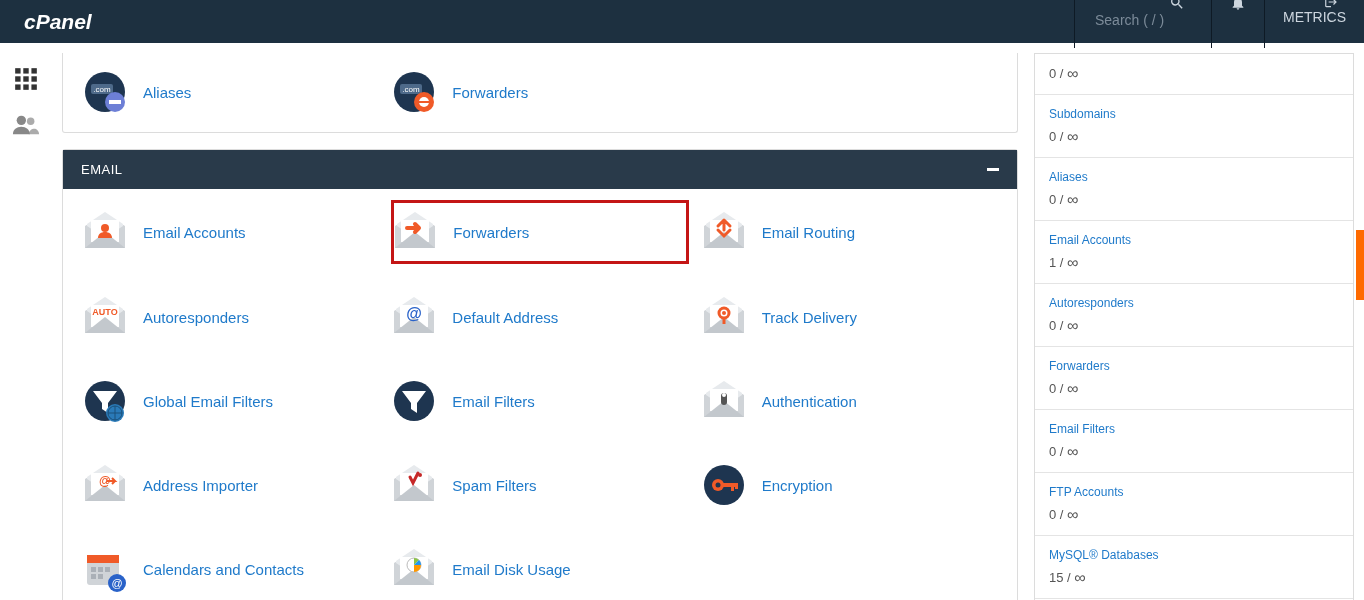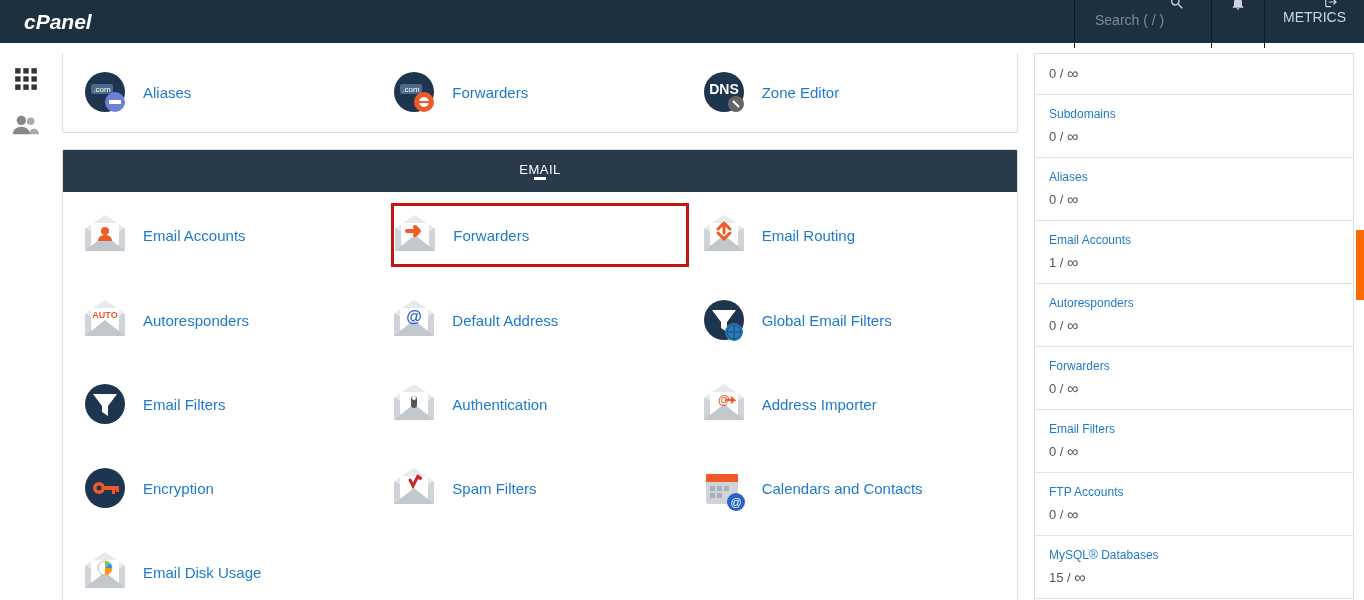--- a/index.html
+++ b/index.html
@@ -17,21 +17,21 @@
   .caret-down { width:0; height:0; border-left:4px solid transparent; border-right:4px solid transparent; border-top:5px solid #cdd6df; margin-left:12px; }
   
   .rail { position:fixed; top:53px; left:0; width:52px; background:#fff; padding-top:12px; display:flex; flex-direction:column; align-items:center; gap:18px; z-index:100; }
   .rail .ritem { width:28px; height:28px; display:flex; align-items:center; justify-content:center; cursor:pointer; }
   
   .content { position:absolute; top:53px; left:52px; right:0; bottom:0; overflow:auto; padding:0 10px; background:#fff; }
   .inner { display:flex; gap:16px; }
   .main { flex:1; min-width:0; }
   .side { width:320px; flex-shrink:0; }
   .panel { background:#fff; border:1px solid #dcdcdc; border-radius:3px; margin-bottom:16px; }
-  .panel-head { background:#293a4a; color:#fff; padding:12px 18px; font-size:13px; letter-spacing:.5px; display:flex; align-items:center; justify-content:space-between;flex-direction:column; }
+  .panel-head { background:#293a4a; color:#fff; padding:12px 18px; font-size:13px; letter-spacing:.5px; display:flex; align-items:center; justify-content:space-between; }
   .panel-head .collapse { width:12px; height:3px; background:#fff; }
   .panel-body { padding:10px 18px 8px; display:grid; grid-template-columns: repeat(3, 1fr); gap:20px 10px; }
   .app { display:flex; align-items:center; gap:14px; padding:8px 0; cursor:pointer; }
   .app .ic { width:48px; height:48px; flex-shrink:0; display:flex; align-items:center; justify-content:center; }
   .app .lbl { color:#1f7aca; font-size:15px; }
   .highlight-cell { outline:3px solid #c41515; outline-offset:-3px; margin:1px; }
   
   .statlist { border:1px solid #dcdcdc; }
   .stat { border-bottom:1px solid #e4e4e4; padding:10px 14px 12px; }
   .stat:last-child { border-bottom:none; }
@@ -122,31 +122,20 @@
                   <circle cx="24" cy="24" r="20" fill="#1e3550"></circle>
                   <rect x="10" y="16" width="22" height="10" rx="2" fill="#4e6a8a"></rect>
                   <text x="21" y="24" font-size="8" fill="#fff" text-anchor="middle">.com</text>
                   <circle cx="34" cy="34" r="10" fill="#f05a28"></circle>
                   <circle cx="34" cy="34" r="5" fill="#fff"></circle>
                   <rect x="28" y="33" width="12" height="2" fill="#f05a28"></rect>
                 </svg>
               </div>
               <span class="lbl">Forwarders</span>
             </div>
-            <div class="app">
-              <div class="ic">
-                <svg viewBox="0 0 48 48">
-                  <circle cx="24" cy="24" r="20" fill="#1e3550"></circle>
-                  <text x="24" y="26" font-size="14" font-weight="bold" fill="#fff" text-anchor="middle">DNS</text>
-                  <circle cx="36" cy="36" r="8" fill="#666"></circle>
-                  <path d="M33 33l6 6" stroke="#fff" stroke-width="2"></path>
-                </svg>
-              </div>
-              <span class="lbl">Zone Editor</span>
-            </div>
           </div>
         </div>
         <div class="panel">
           <div class="panel-head">
             <span>EMAIL</span>
             <span class="collapse"></span>
           </div>
           <div class="panel-body">
             <div class="app">
               <div class="ic">
@@ -205,20 +194,34 @@
     <rect x="10" y="12" width="28" height="22" fill="#fff"></rect>
     <polygon points="4,40 24,24 44,40" fill="#c3c8cd"></polygon>
     <text x="24" y="26" font-size="16" font-weight="bold" fill="#2962c9" text-anchor="middle">@</text>
   </svg>
               </div>
               <span class="lbl">Default Address</span>
             </div>
             <div class="app">
               <div class="ic">
                 <svg viewBox="0 0 48 48">
+    <polygon points="4,18 24,6 44,18 44,40 4,40" fill="#d0d4d8"></polygon>
+    <polygon points="6,18 24,30 42,18 42,16 24,4 6,16" fill="#e7eaed"></polygon>
+    <rect x="10" y="12" width="28" height="22" fill="#fff"></rect>
+    <polygon points="4,40 24,24 44,40" fill="#c3c8cd"></polygon>
+    <circle cx="24" cy="20" r="5" fill="none" stroke="#f05a28" stroke-width="3"></circle>
+                  <circle cx="24" cy="20" r="2" fill="#f05a28"></circle>
+                  <path d="M24 25v6" stroke="#f05a28" stroke-width="3"></path>
+  </svg>
+              </div>
+              <span class="lbl">Track Delivery</span>
+            </div>
+            <div class="app">
+              <div class="ic">
+                <svg viewBox="0 0 48 48">
                   <circle cx="24" cy="24" r="20" fill="#1e3550"></circle>
                   <path d="M12 14h24l-9 12v10l-6-4v-6z" fill="#fff"></path>
                   <circle cx="34" cy="36" r="9" fill="#2a7ab8"></circle>
                   <path d="M27 36a7 7 0 0014 0 7 7 0 00-14 0M34 29v14M27 36h14" stroke="#1b507a" stroke-width="1" fill="none"></path>
                 </svg>
               </div>
               <span class="lbl">Global Email Filters</span>
             </div>
             <div class="app">
               <div class="ic">
@@ -247,47 +250,47 @@
                 <svg viewBox="0 0 48 48">
     <polygon points="4,18 24,6 44,18 44,40 4,40" fill="#d0d4d8"></polygon>
     <polygon points="6,18 24,30 42,18 42,16 24,4 6,16" fill="#e7eaed"></polygon>
     <rect x="10" y="12" width="28" height="22" fill="#fff"></rect>
     <polygon points="4,40 24,24 44,40" fill="#c3c8cd"></polygon>
     <text x="18" y="24" font-size="12" font-weight="bold" fill="#f05a28">@</text>
                   <path d="M26 20h8l-3-3m3 3l-3 3" stroke="#f05a28" stroke-width="2" fill="none"></path>
   </svg>
               </div>
               <span class="lbl">Address Importer</span>
+            </div>
+            <div class="app">
+              <div class="ic">
+                <svg viewBox="0 0 48 48">
+    <polygon points="4,18 24,6 44,18 44,40 4,40" fill="#d0d4d8"></polygon>
+    <polygon points="6,18 24,30 42,18 42,16 24,4 6,16" fill="#e7eaed"></polygon>
+    <rect x="10" y="12" width="28" height="22" fill="#fff"></rect>
+    <polygon points="4,40 24,24 44,40" fill="#c3c8cd"></polygon>
+    <path d="M18 14l12 12M30 14l-12 12" stroke="#f05a28" stroke-width="0"></path>
+                  <path d="M20 16l3 6 5-10" stroke="#c62828" stroke-width="3" fill="none" stroke-linecap="round"></path>
+                  <circle cx="30" cy="14" r="2" fill="#c62828"></circle>
+  </svg>
+              </div>
+              <span class="lbl">Spam Filters</span>
             </div>
             <div class="app">
               <div class="ic">
                 <svg viewBox="0 0 48 48">
                   <circle cx="24" cy="24" r="20" fill="#1e3550"></circle>
                   <circle cx="18" cy="24" r="6" fill="#f05a28"></circle>
                   <circle cx="18" cy="24" r="2.5" fill="#1e3550"></circle>
                   <rect x="22" y="22" width="14" height="4" fill="#f05a28"></rect>
                   <rect x="31" y="22" width="3" height="8" fill="#f05a28"></rect>
                   <rect x="35" y="22" width="3" height="6" fill="#f05a28"></rect>
                 </svg>
               </div>
               <span class="lbl">Encryption</span>
-            </div>
-            <div class="app">
-              <div class="ic">
-                <svg viewBox="0 0 48 48">
-    <polygon points="4,18 24,6 44,18 44,40 4,40" fill="#d0d4d8"></polygon>
-    <polygon points="6,18 24,30 42,18 42,16 24,4 6,16" fill="#e7eaed"></polygon>
-    <rect x="10" y="12" width="28" height="22" fill="#fff"></rect>
-    <polygon points="4,40 24,24 44,40" fill="#c3c8cd"></polygon>
-    <path d="M18 14l12 12M30 14l-12 12" stroke="#f05a28" stroke-width="0"></path>
-                  <path d="M20 16l3 6 5-10" stroke="#c62828" stroke-width="3" fill="none" stroke-linecap="round"></path>
-                  <circle cx="30" cy="14" r="2" fill="#c62828"></circle>
-  </svg>
-              </div>
-              <span class="lbl">Spam Filters</span>
             </div>
             <div class="app">
               <div class="ic">
                 <svg viewBox="0 0 48 48">
                   <rect x="6" y="10" width="32" height="30" rx="3" fill="#d0d4d8"></rect>
                   <rect x="6" y="10" width="32" height="8" fill="#f05a28"></rect>
                   <rect x="10" y="22" width="5" height="5" fill="#aab0b7"></rect>
                   <rect x="17" y="22" width="5" height="5" fill="#aab0b7"></rect>
                   <rect x="24" y="22" width="5" height="5" fill="#aab0b7"></rect>
                   <rect x="10" y="29" width="5" height="5" fill="#aab0b7"></rect>

